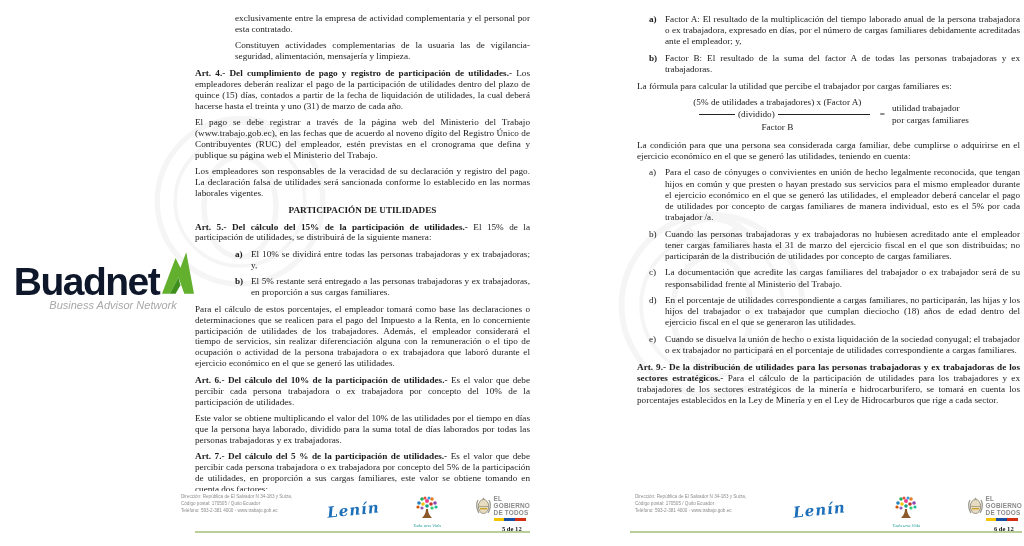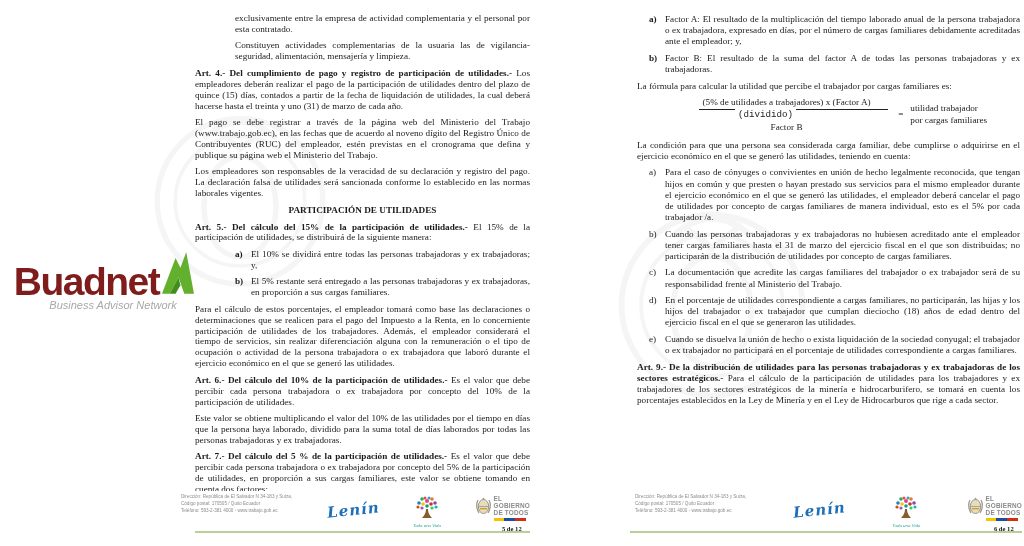--- a/index.html
+++ b/index.html
@@ -18,21 +18,21 @@
   .item{display:flex;margin:0 0 5.5px 0;}
   #page-left .item{padding-left:40px;}
   #page-right .item{padding-left:12px;}
   .marker{width:16px;flex:none;}
   .marker.bm{font-weight:bold;}
   .itext{flex:1;text-align:justify;}
   
   .formula{display:flex;align-items:center;margin:1px 4px 7px 48px;}
   .frac{text-align:center;flex:none;}
   .num{white-space:nowrap;}
-  .divrow{display:flex;align-items:flex-start;margin:1px 0;font-family:Liberation Mono, monospace;}
+  .divrow{display:flex;align-items:center;margin:1px 0;}
   .rule{border-top:1.4px solid #222;height:0;}
   .rule.r1{width:36px;margin-left:14px;}
   .rule.r2{width:92px;}
   .divlabel{padding:0 3px;}
   .den{}
   .eq{margin:0 7px 0 10px;}
   .result{line-height:1.3;text-align:left;}
   
   .pfooter{position:absolute;top:486px;display:flex;justify-content:space-between;align-items:flex-start;z-index:3;}
   #page-left .pfooter{left:-14px;width:349px;}
@@ -46,21 +46,21 @@
   .gov-right{font-family:"Liberation Sans",sans-serif;}
   .gov-line{font-size:6.4px;font-weight:bold;color:#8a8a8a;line-height:1.08;letter-spacing:.2px;}
   .tricolor{display:flex;height:2.6px;width:32px;margin-top:1.5px;}
   .tricolor span{flex:1;}
   .tc-y{background:#f5c400;}.tc-b{background:#1b4fa0;}.tc-r{background:#d42e12;}
   .pagenum{font-family:"Liberation Serif",serif;font-size:6.6px;font-weight:bold;color:#1b1b1b;margin-top:4px;text-align:center;}
   .endline{position:absolute;top:524px;left:0;right:0;height:2px;background:#b9cf97;z-index:3;}
   
   #buadnet{position:absolute;left:4px;top:252px;width:200px;font-family:"Liberation Sans",sans-serif;z-index:5;}
   .bn-row{display:flex;align-items:flex-end;justify-content:center;}
-  .bn-text{font-size:39px;font-weight:bold;color:#7f1d1d;letter-spacing:-1.5px;line-height:.85;}
+  .bn-text{font-size:39px;font-weight:bold;color:#0f172a;letter-spacing:-1.5px;line-height:.85;}
   .bn-arrow{margin-left:2px;}
   .bn-tagline{font-size:11px;font-style:italic;color:#a8a8a8;text-align:center;margin-top:1px;margin-left:18px;}
   
   .watermark{position:absolute;opacity:.055;z-index:1;}
   #wm-left{left:-45px;top:95px;}
   #wm-right{left:-18px;top:190px;}
 </style>
 </head>
 <body>
 

